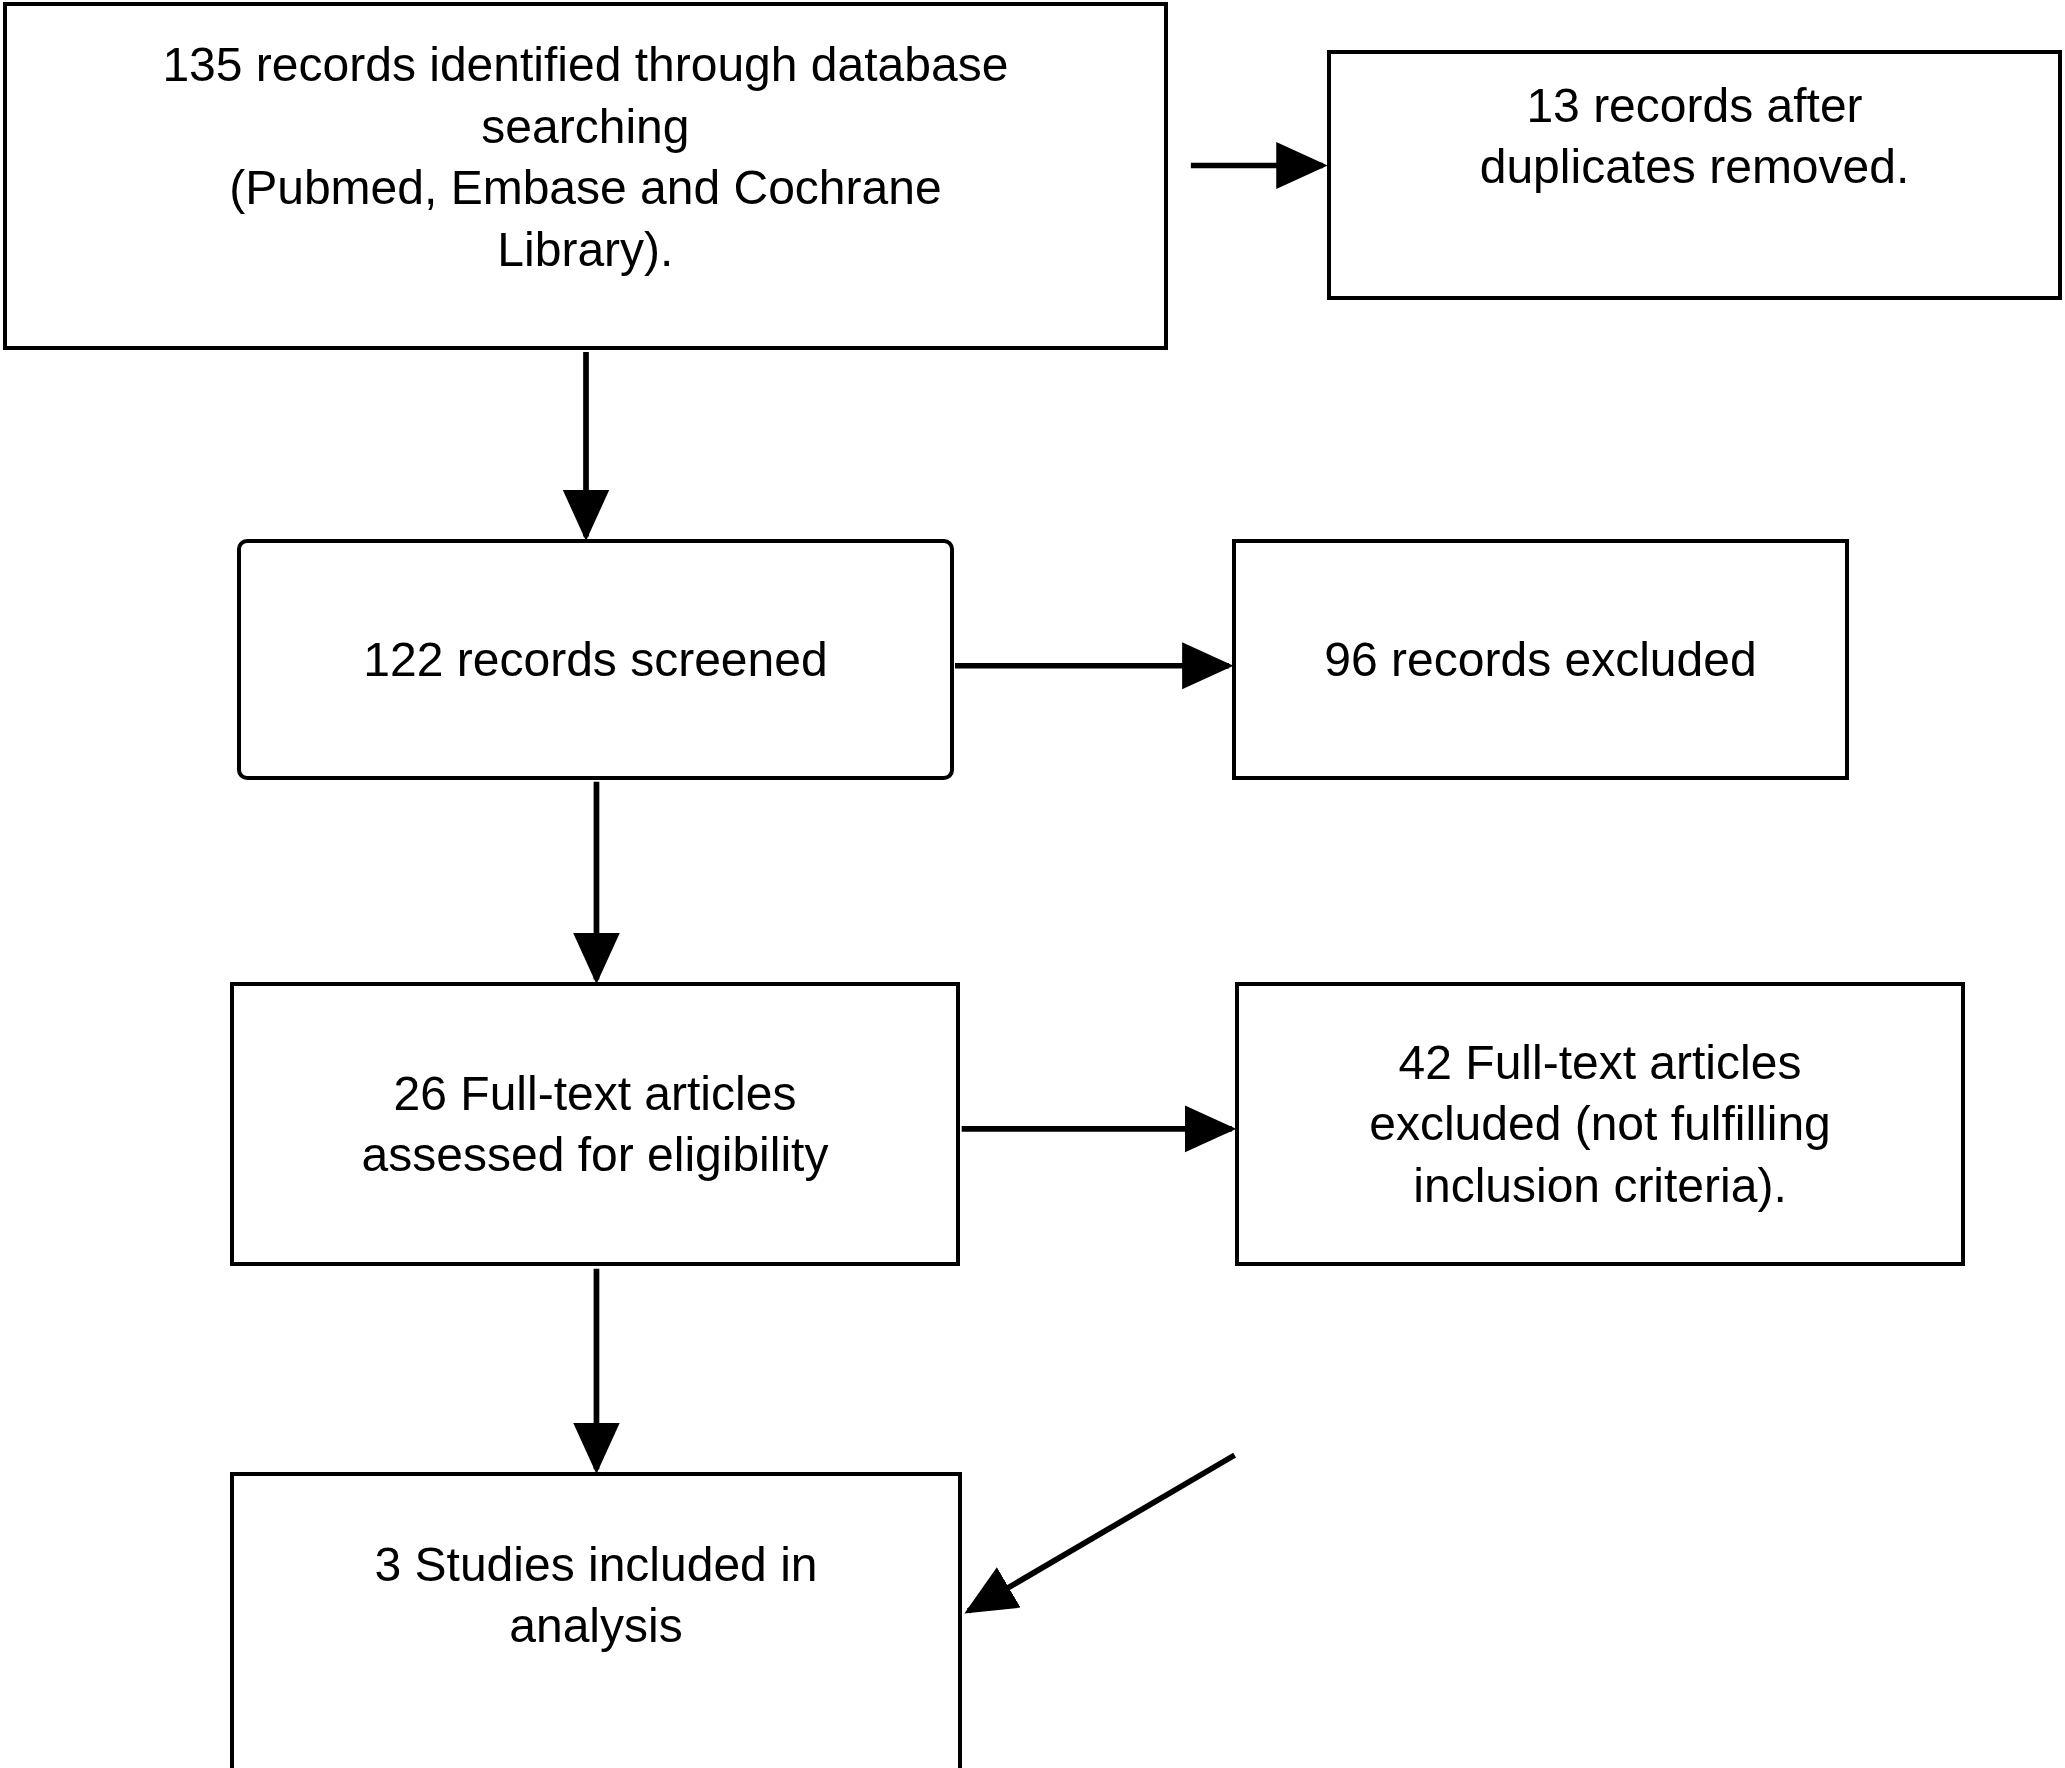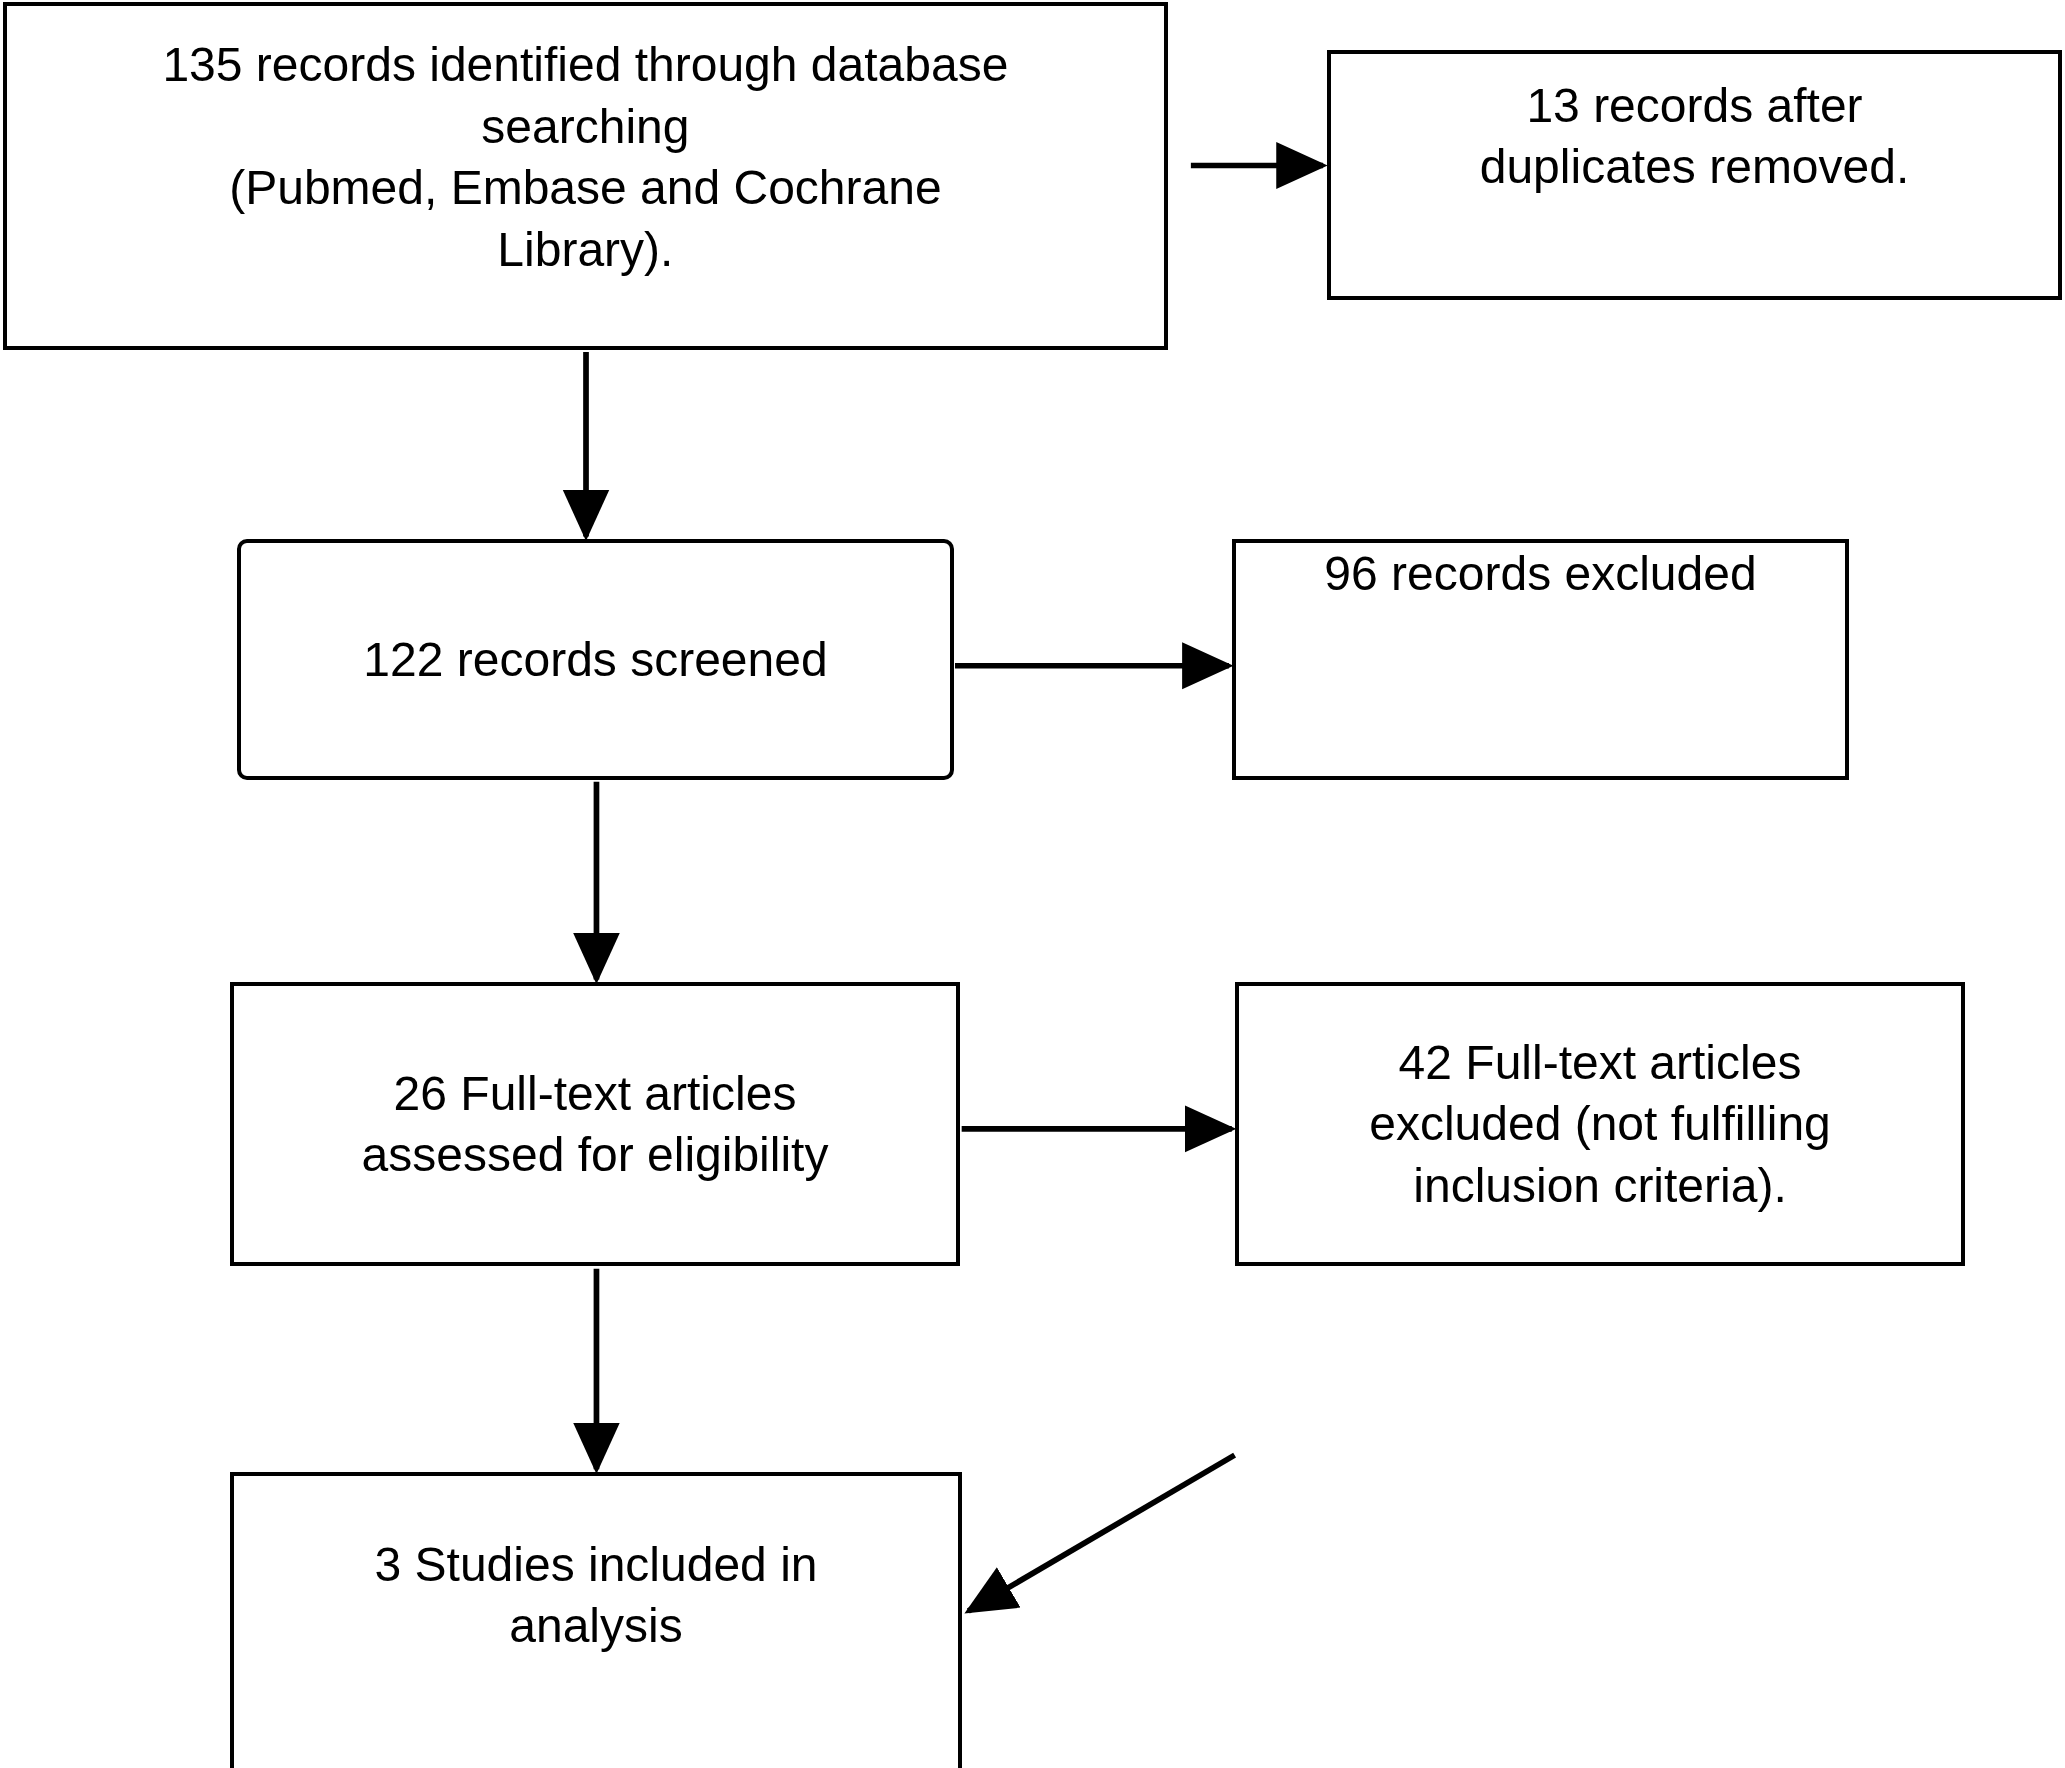--- a/index.html
+++ b/index.html
@@ -46,21 +46,21 @@
   }
   #box-duplicates .txt { padding-top: 21px; }
 
   #box-screened {
     left: 237px;  top: 539px; width: 717px;  height: 241px;
     align-items: center;
     border-radius: 10px;
   }
   #box-excluded-records {
     left: 1232px; top: 539px; width: 617px;  height: 241px;
-    align-items: flex-start;
+    align-items: center;
   }
   #box-fulltext {
     left: 230px;  top: 982px; width: 730px; height: 284px;
     align-items: center;
   }
   #box-fulltext-excluded {
     left: 1235px; top: 982px; width: 730px; height: 284px;
     align-items: center;
   }
   #box-included {

